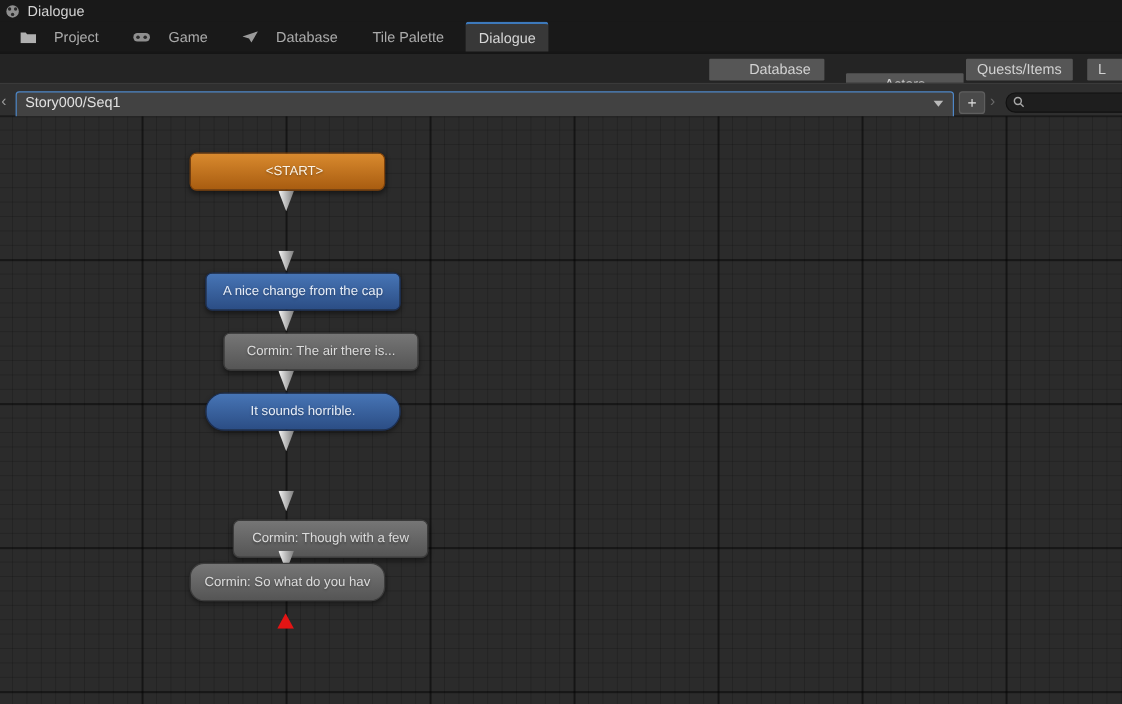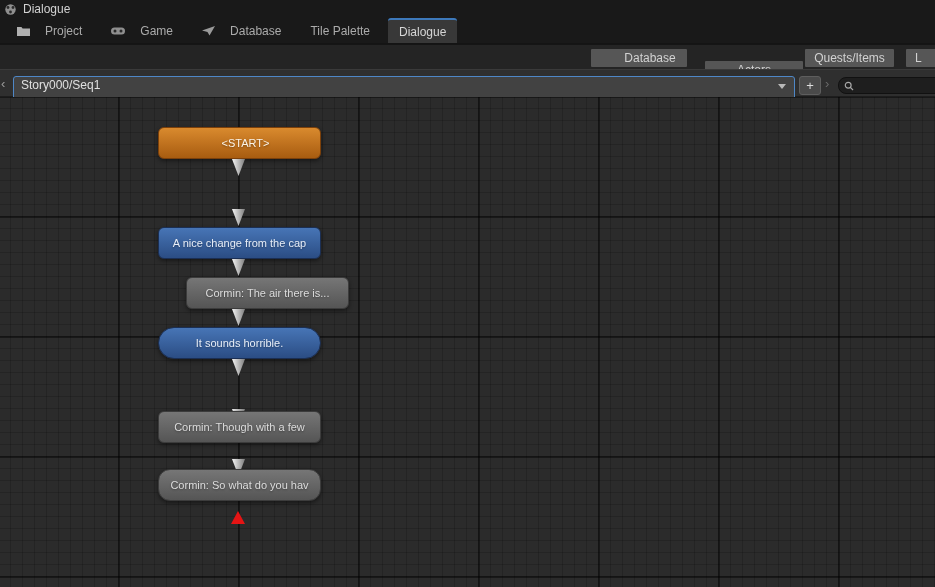--- a/index.html
+++ b/index.html
@@ -63,23 +63,23 @@
       linear-gradient(to right,  rgba(0,0,0,0.17) 1px, transparent 1px),
       linear-gradient(to bottom, rgba(0,0,0,0.17) 1px, transparent 1px);
     background-size: 120px 120px, 120px 120px, 12px 12px, 12px 12px;
     background-position: 118px 0, 0 119px, 10px 0, 0 11px; }
 
   .node { position:absolute; left:158px; width:163px; height:32px; border-radius:6px;
           font-size:11px; line-height:30px; text-align:center; white-space:nowrap; overflow:hidden;
           box-shadow:0 2px 4px rgba(0,0,0,0.45); text-shadow:0 1px 2px rgba(0,0,0,0.35); }
   .node.start  { background:linear-gradient(#d98a2e,#a85c10); border:1px solid #7c400a; color:#fbf3e6;padding-left:12px; }
   .node.npc    { background:linear-gradient(#767676,#555555); border:1px solid #3c3c3c; color:#dcdcdc; }
-  .node.player { background:linear-gradient(#4775b6,#2b4d84); border:1px solid #1b2f54; color:#e8eef8; }
+  .node.player { background:linear-gradient(#4775b6,#2b4d84); border:1px solid #1b2f54; color:#e8eef8;margin-left:13px; }
   .n1 { top:30px; } .n2 { top:80px; } .n3 { top:130px; } .n4 { top:180px;margin-left:28px; }
-  .n5 { top:230px;border-radius:16px; } .n6 { top:280px; } .n7 { top:314px; } .n8 { top:372px;border-radius:12px; }
+  .n5 { top:230px;border-radius:16px; } .n6 { top:280px; } .n7 { top:336px;margin-left:36px; } .n8 { top:372px;border-radius:12px; }
 
   .linkarrow { position:absolute; left:232px; width:13px; height:17px; }
   .a1 { top:62px; } .a2 { top:112px; } .a3 { top:162px; } .a4 { top:212px; }
   .a5 { top:262px; } .a6 { top:312px; } .a7 { top:362px; }
   .redarrow { position:absolute; left:231px; top:414px; width:14px; height:13px; }
 </style>
 </head>
 <body>
 
 <div class="window">

